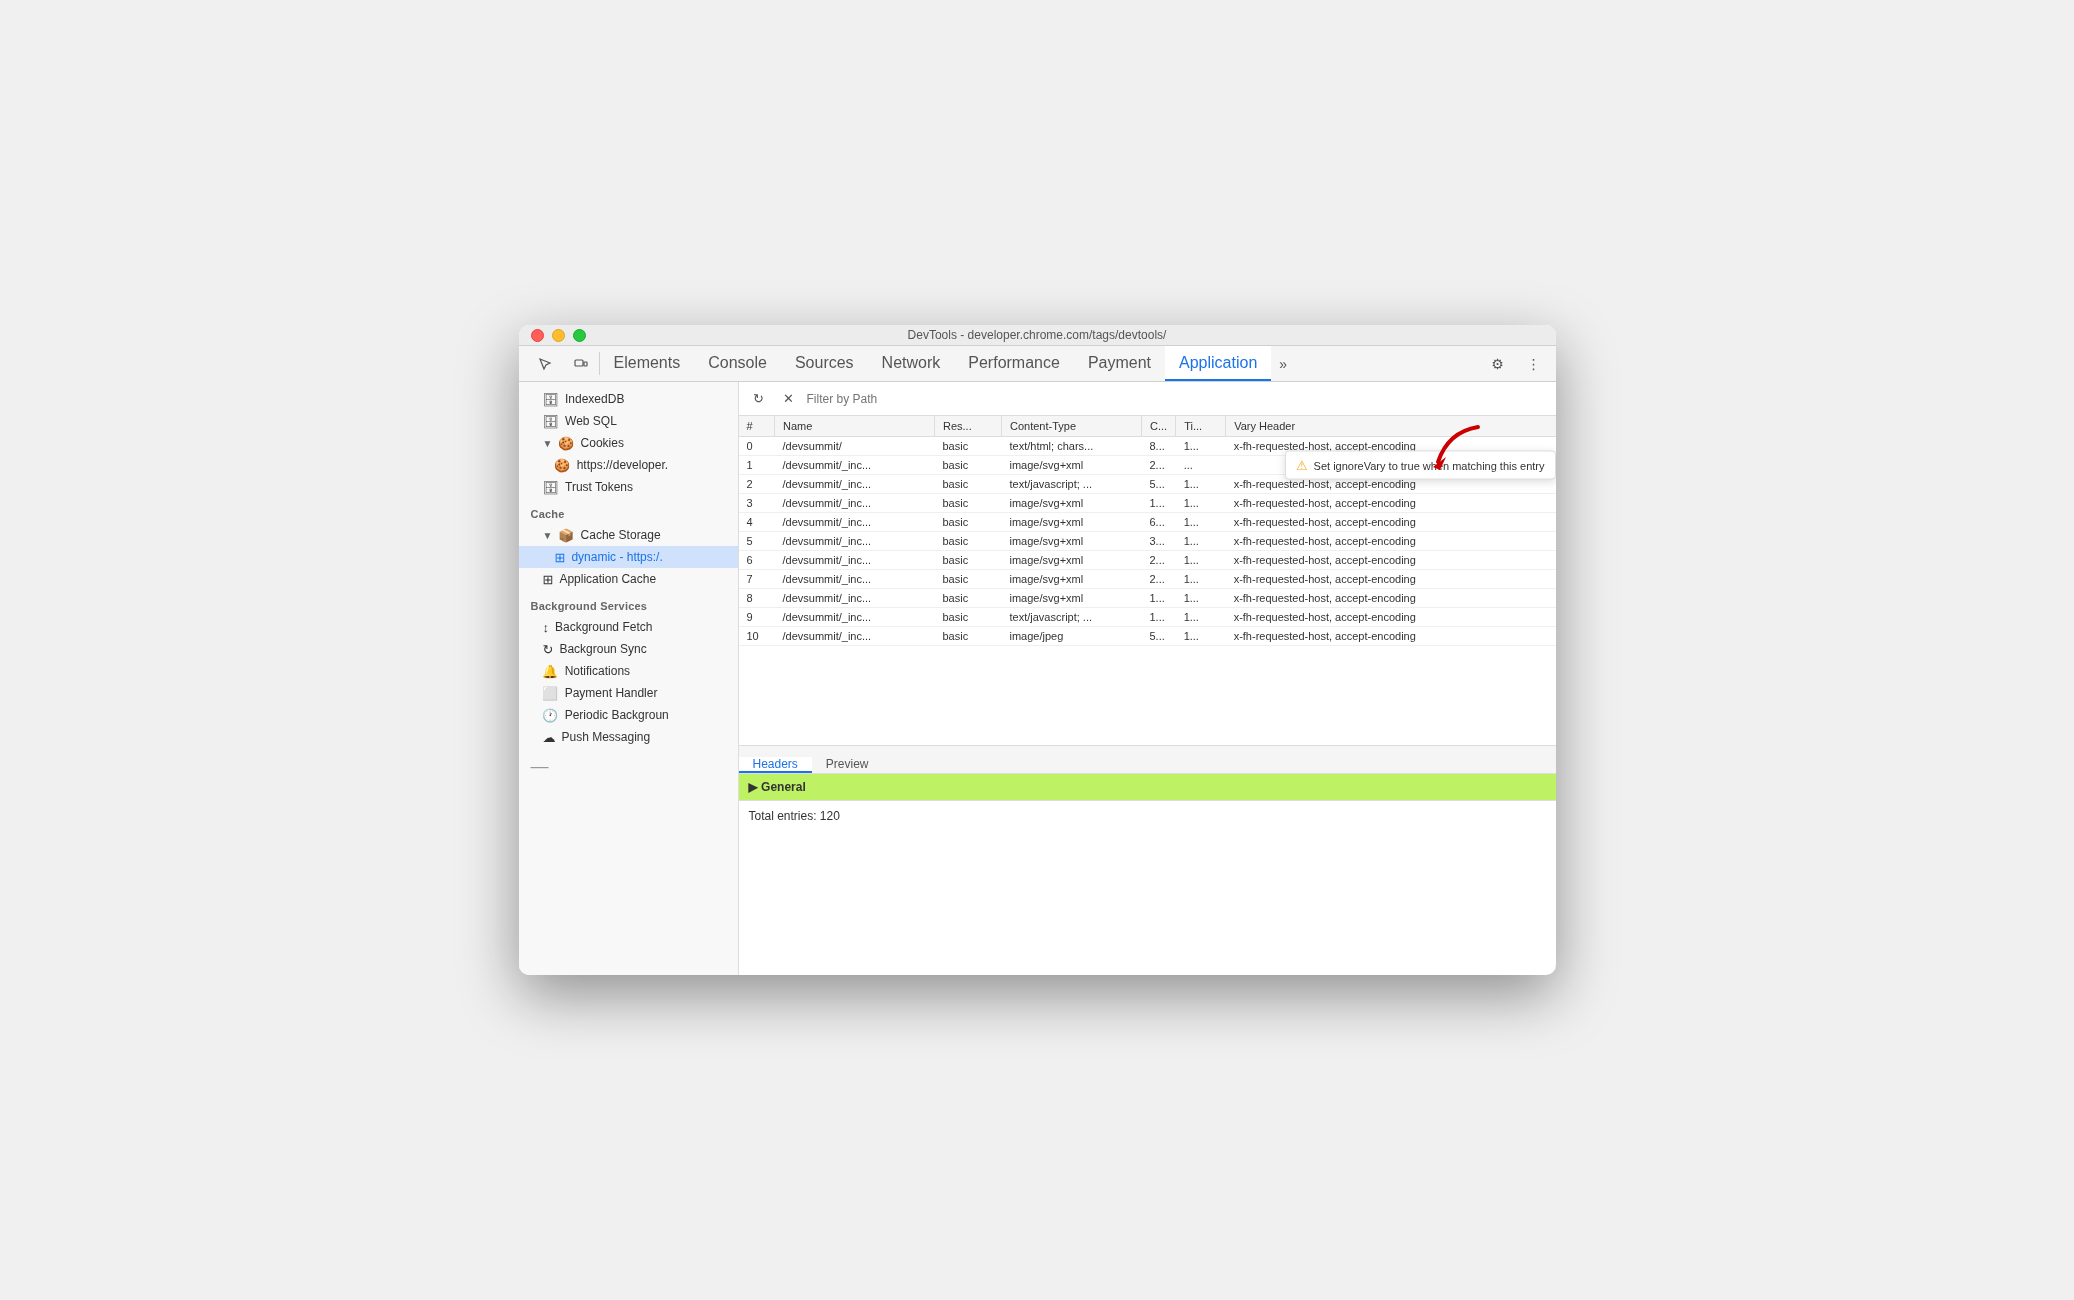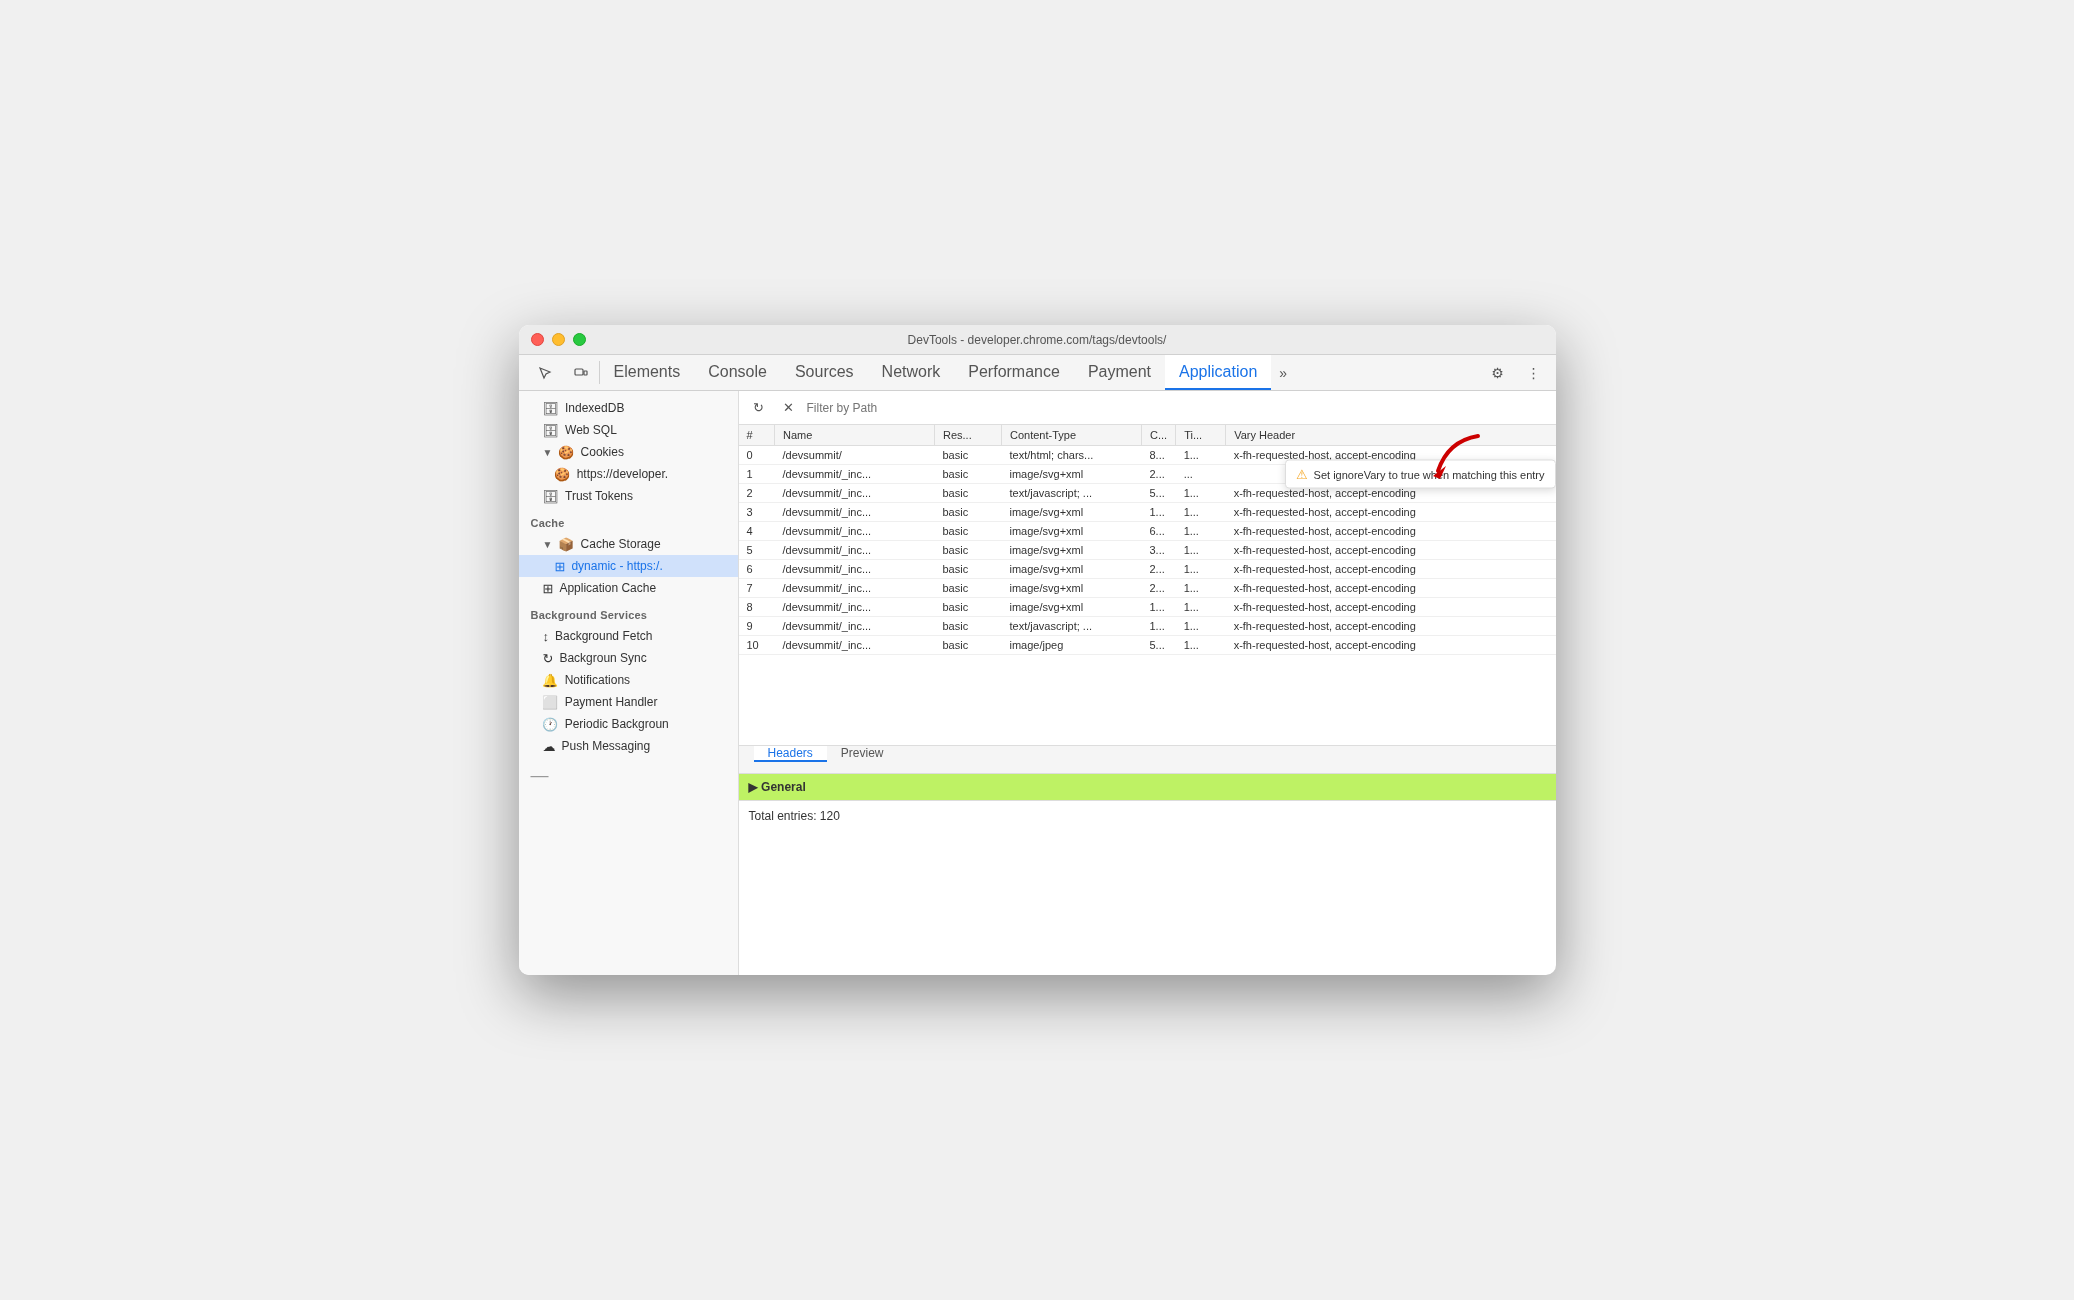--- a/index.html
+++ b/index.html
@@ -18,21 +18,21 @@
       background: #ffffff;
       border-radius: 10px;
       box-shadow: 0 20px 60px rgba(0,0,0,0.4);
       overflow: hidden;
       display: flex;
       flex-direction: column;
     }
     
     .titlebar {
       background: #ececec;
-      height: 30px;
+      height: 21px;
       display: flex;
       align-items: center;
       padding: 0 12px;
       border-bottom: 1px solid #d0d0d0;
       position: relative;
       flex-shrink: 0;
     }
     .traffic-lights {
       display: flex;
       gap: 8px;
@@ -276,22 +276,21 @@
       height: 230px;
       display: flex;
       flex-direction: column;
       flex-shrink: 0;
     }
     .bottom-tabs {
       display: flex;
       border-bottom: 1px solid #ddd;
       background: #f5f5f5;
       height: 28px;
-      align-items: flex-start;
-      padding-left: 15px;
+      align-items: flex-end;
     }
     .bottom-tab {
       display: flex;
       align-items: center;
       padding: 0 14px;
       font-size: 12px;
       color: #555;
       cursor: pointer;
       border-bottom: 2px solid transparent;
     }

